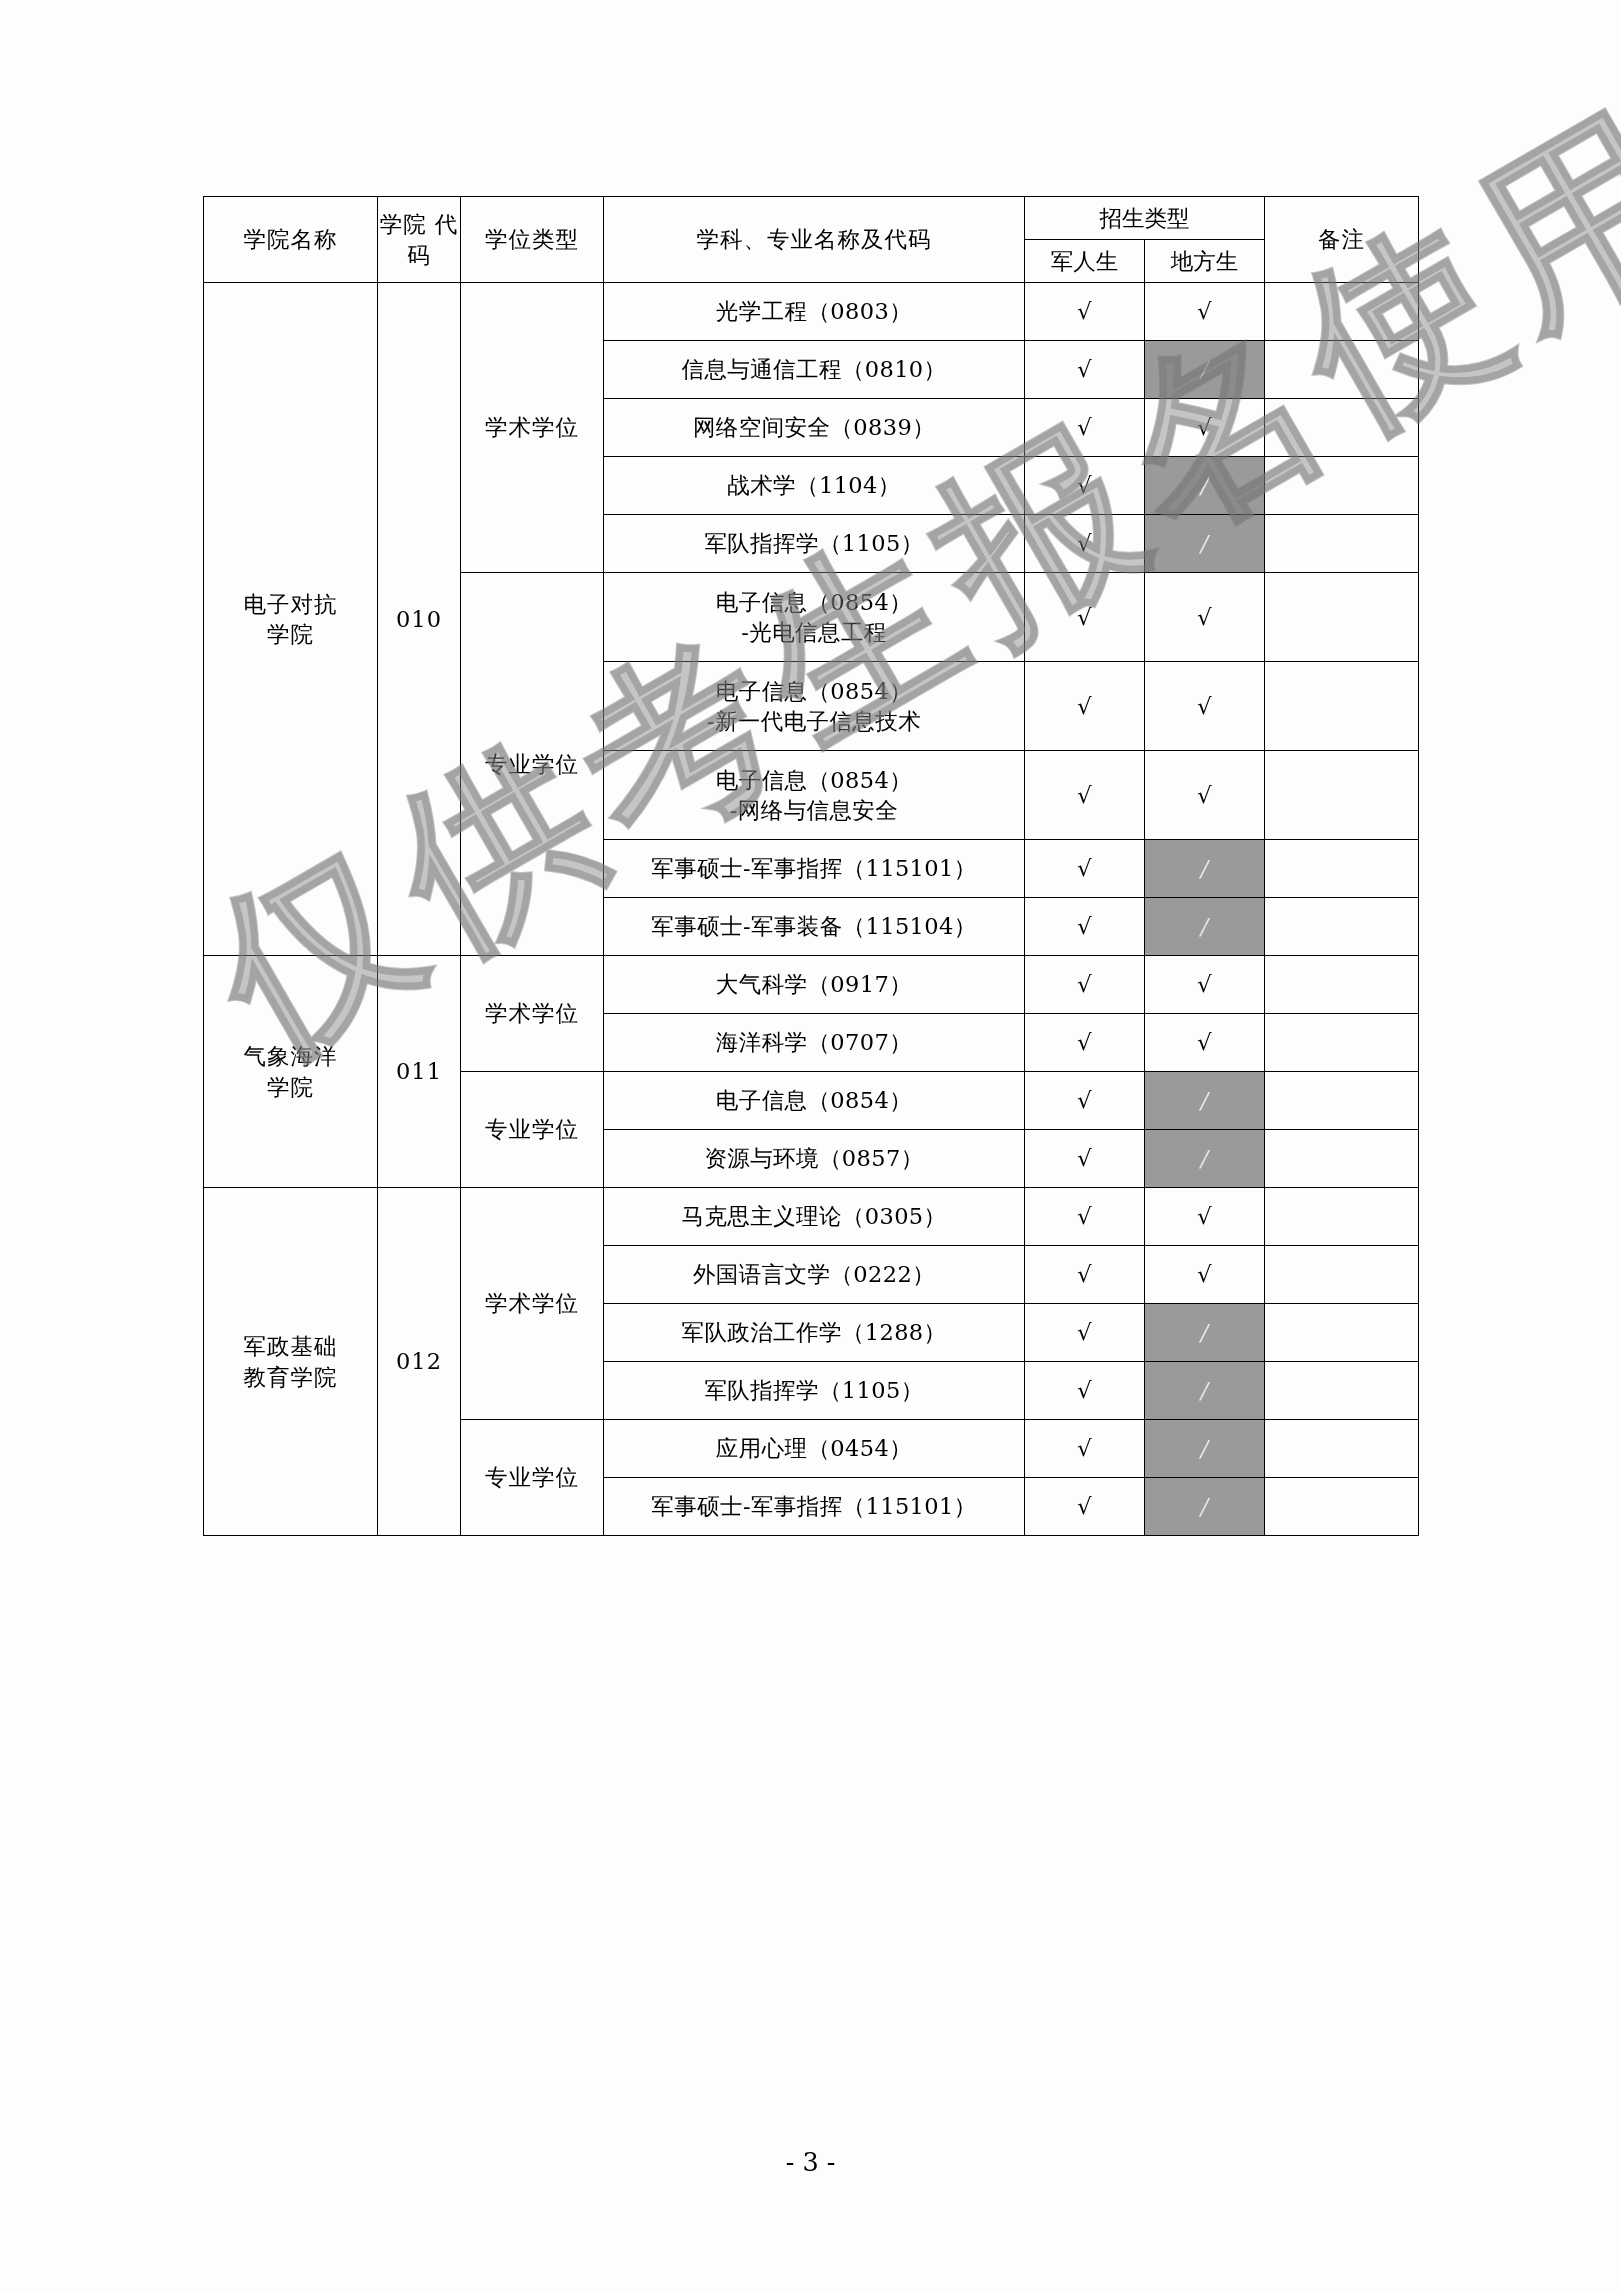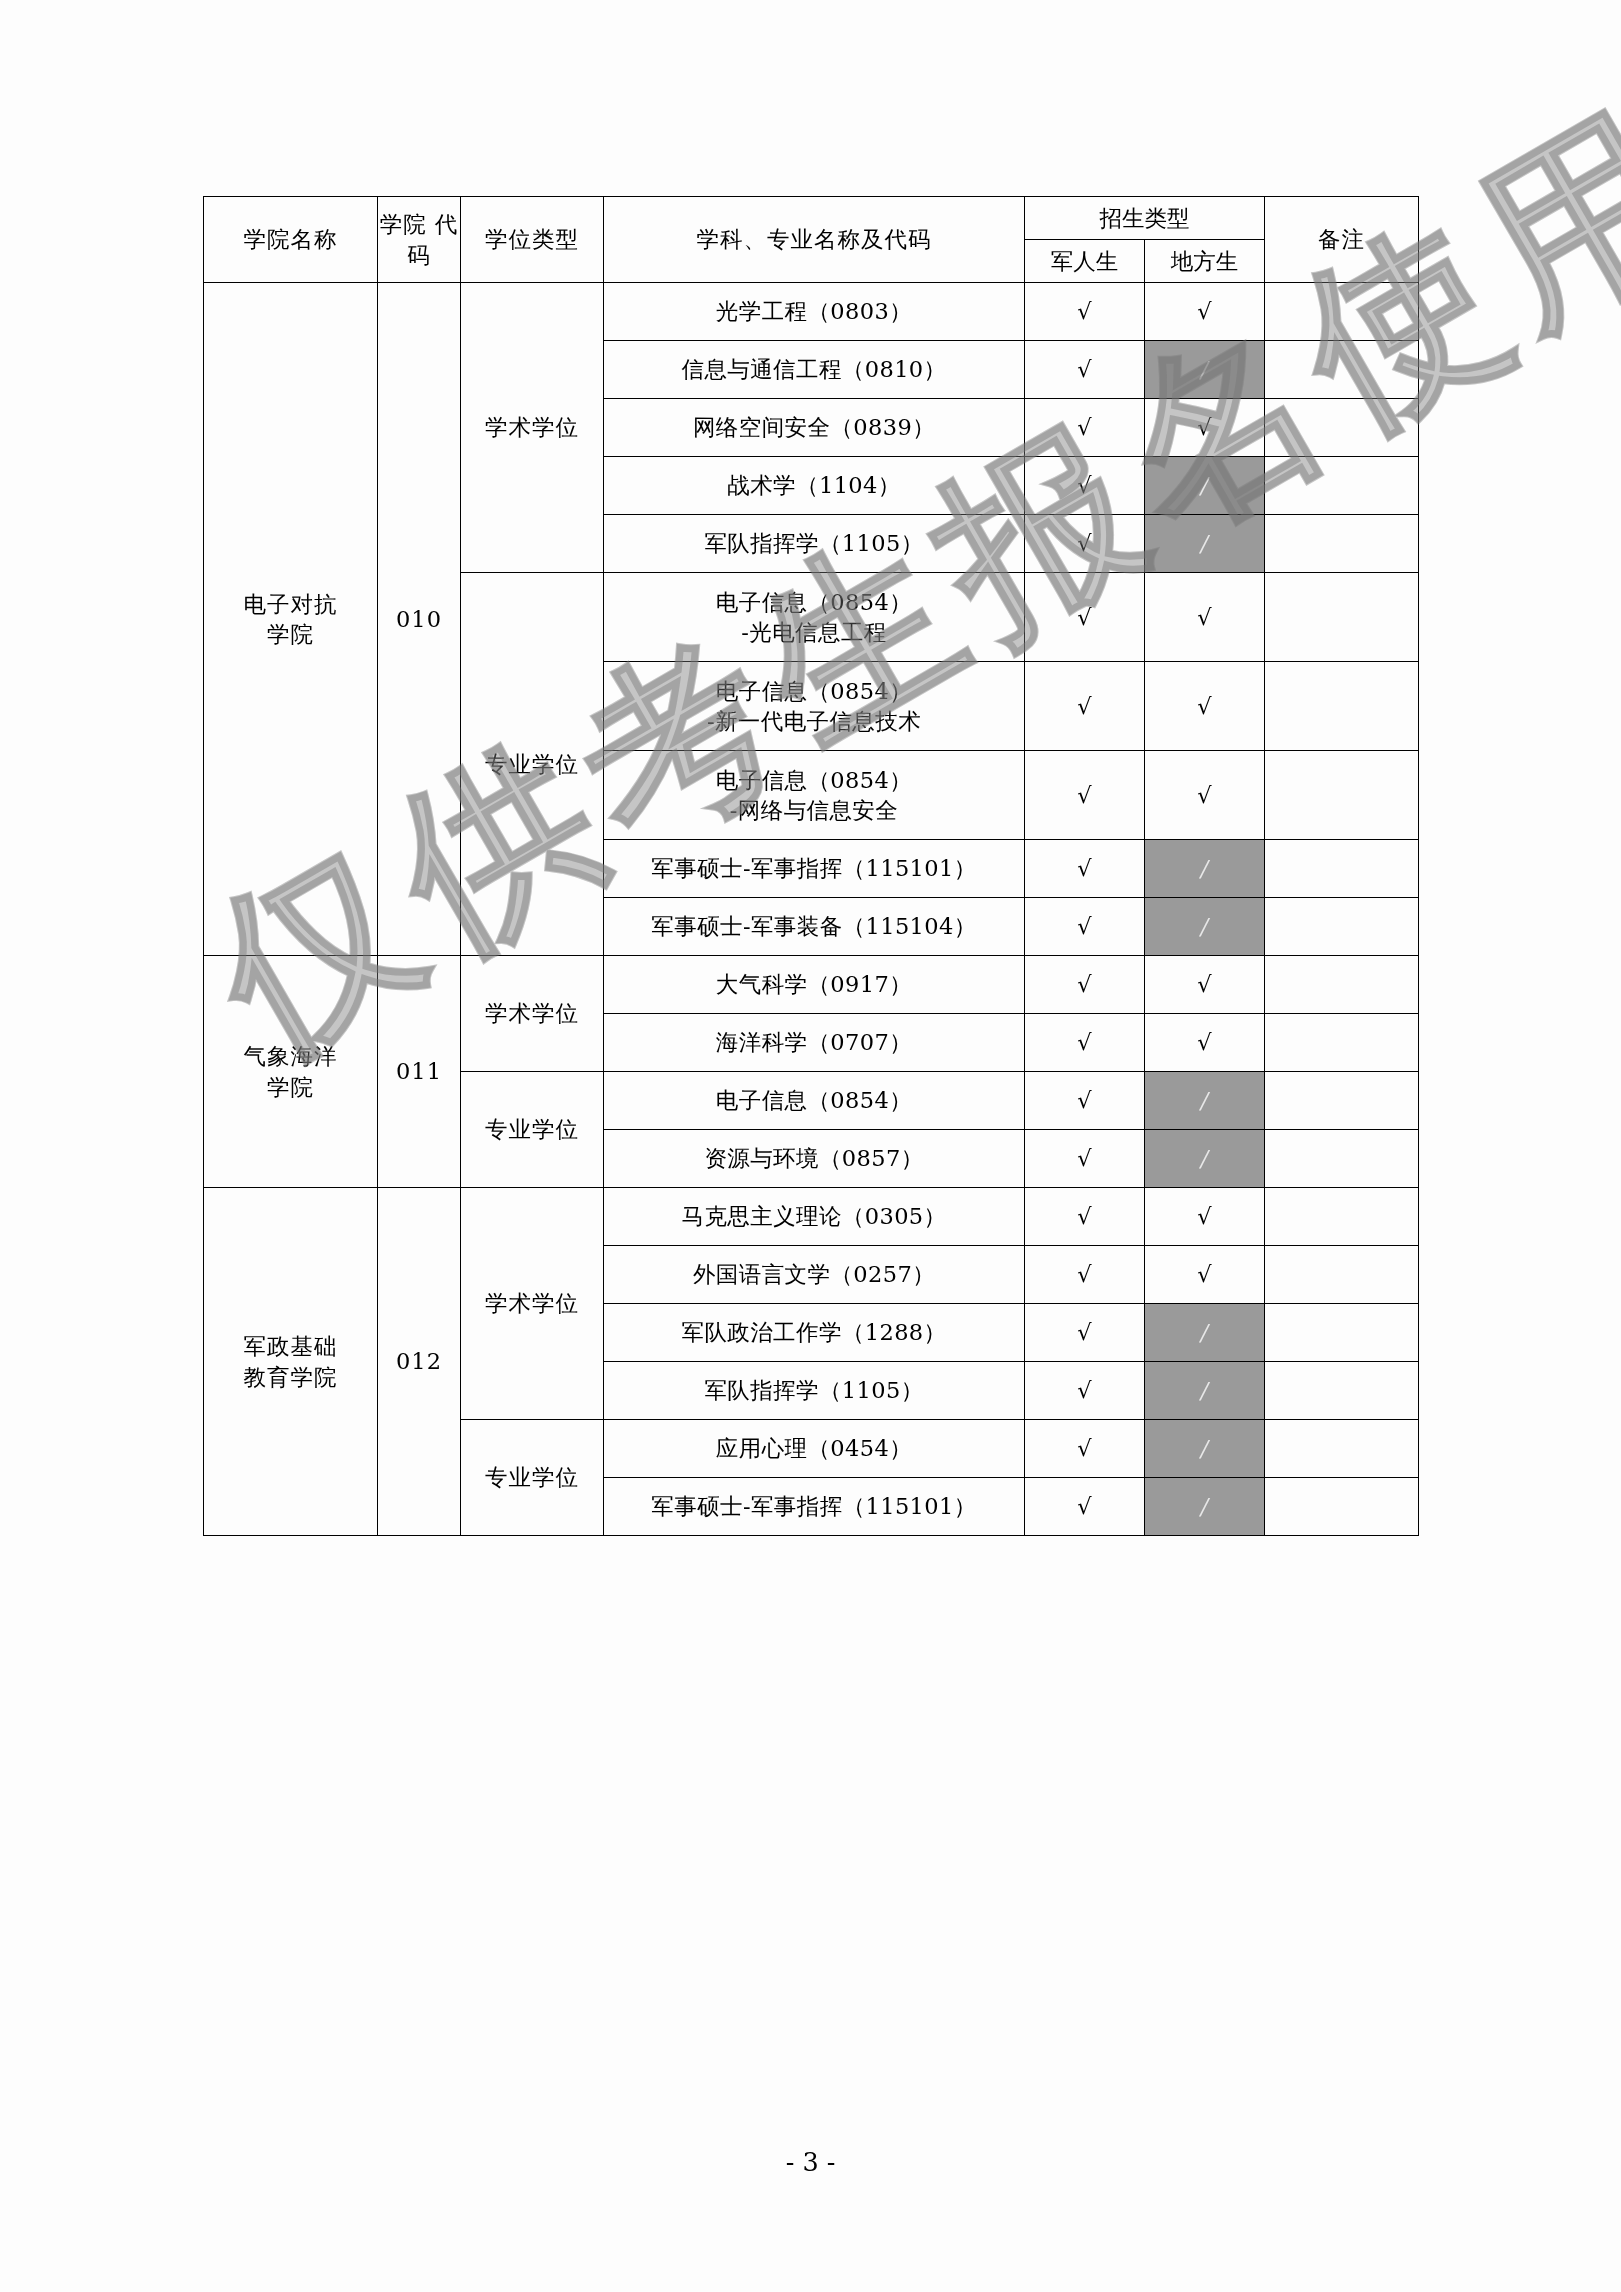--- a/index.html
+++ b/index.html
@@ -263,21 +263,21 @@
               <span class="l">教育学院</span>
             </td>
             <td class="code-cell" rowspan="6">012</td>
             <td class="degree-cell" rowspan="4">学术学位</td>
             <td class="major-cell row-cell"><span>马克思主义理论（0305）</span></td>
             <td class="check">√</td>
             <td class="check">√</td>
             <td></td>
           </tr>
           <tr>
-            <td class="major-cell row-cell"><span>外国语言文学（0257）</span></td>
+            <td class="major-cell row-cell"><span>外国语言文学（0222）</span></td>
             <td class="check">√</td>
             <td class="check">√</td>
             <td></td>
           </tr>
           <tr>
             <td class="major-cell row-cell"><span>军队政治工作学（1288）</span></td>
             <td class="check">√</td>
             <td class="check shaded">/</td>
             <td></td>
           </tr>

